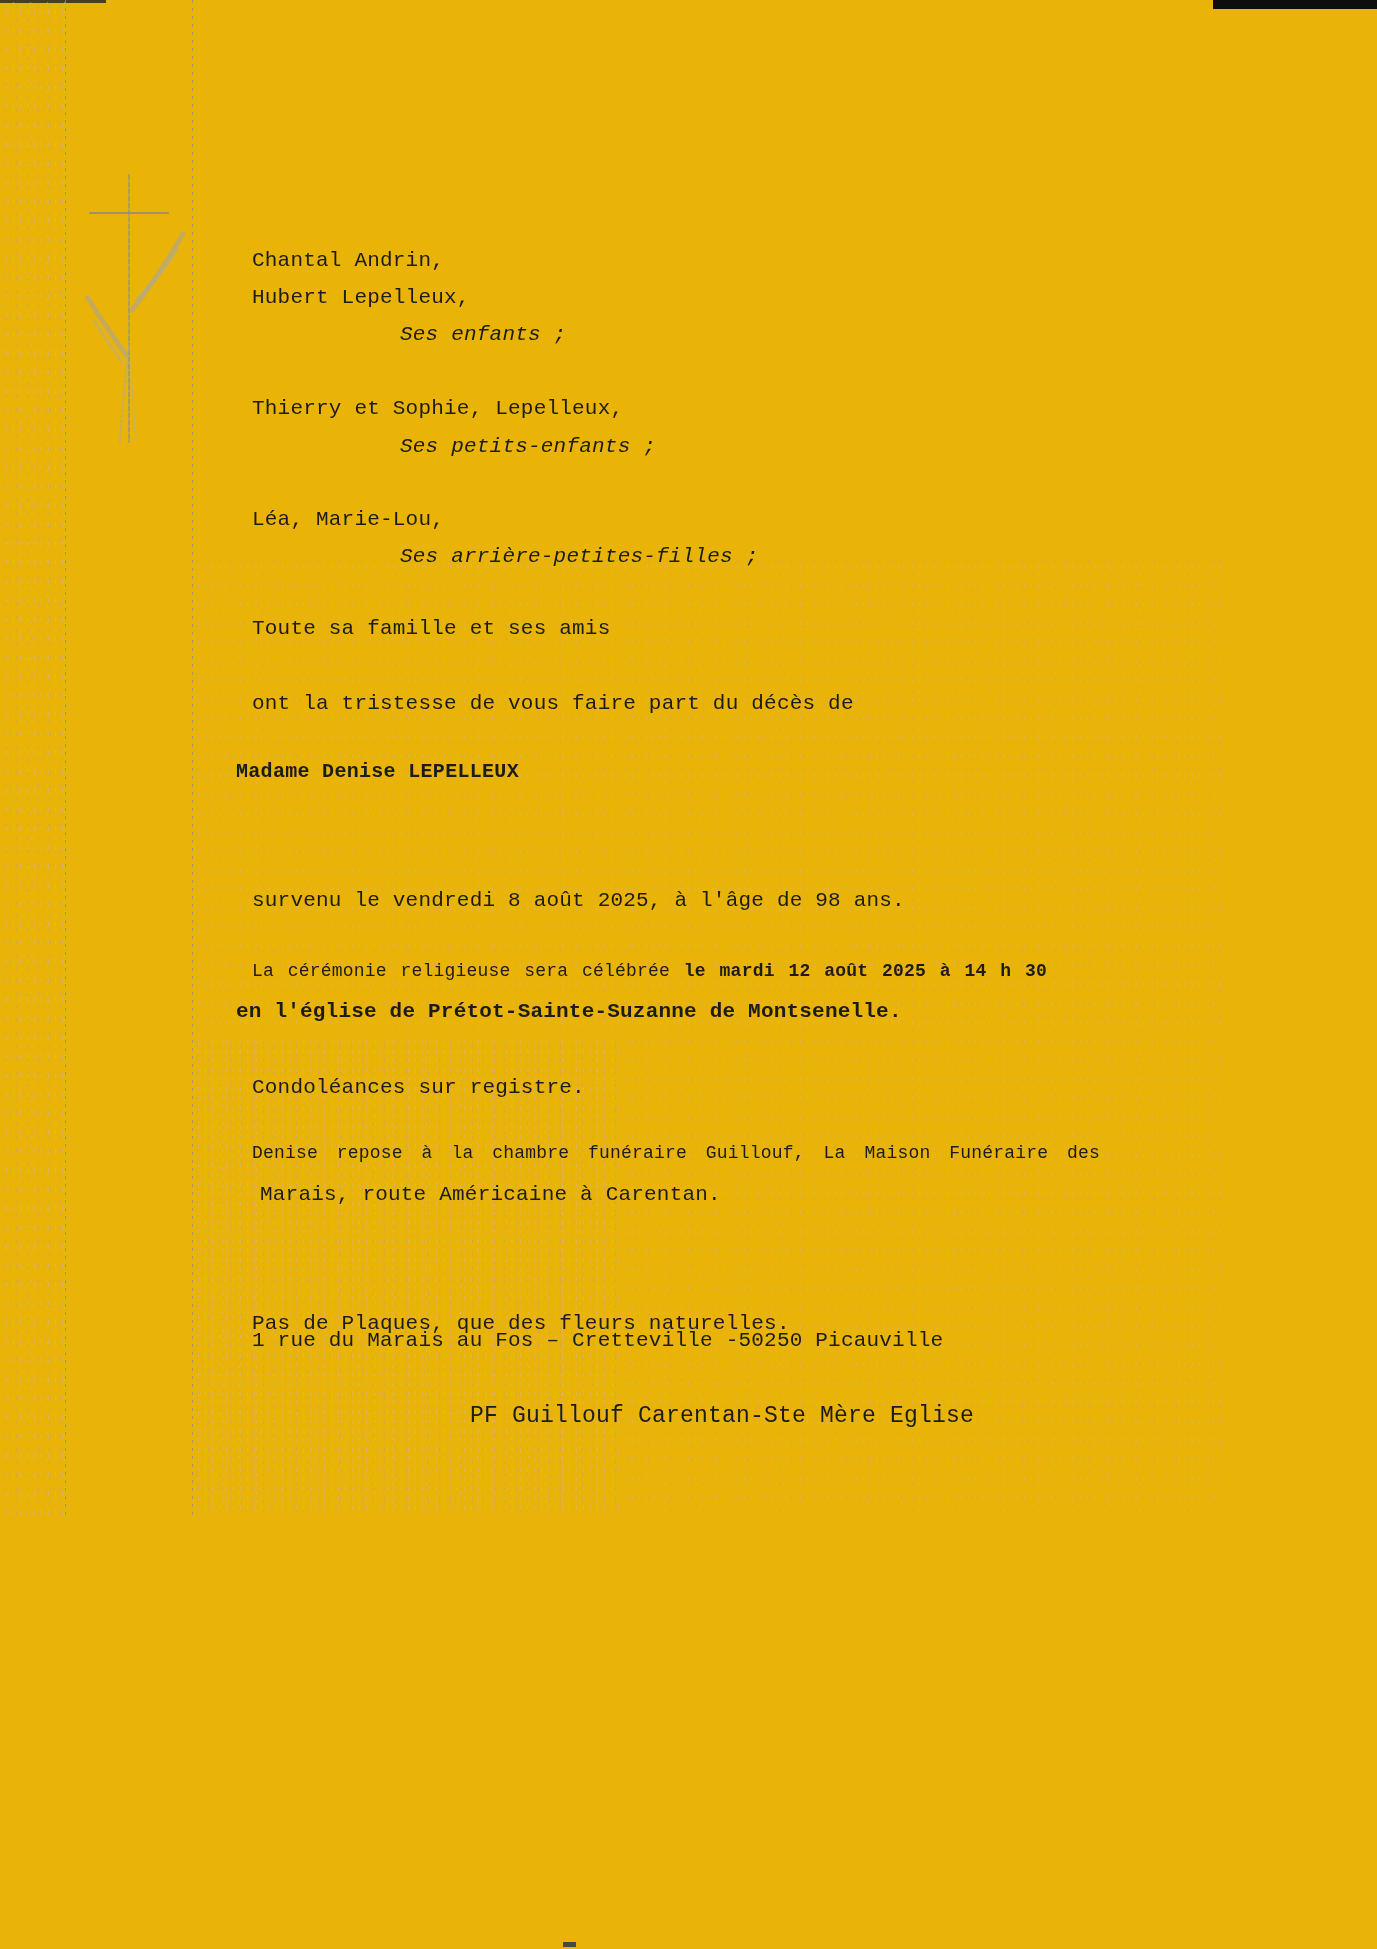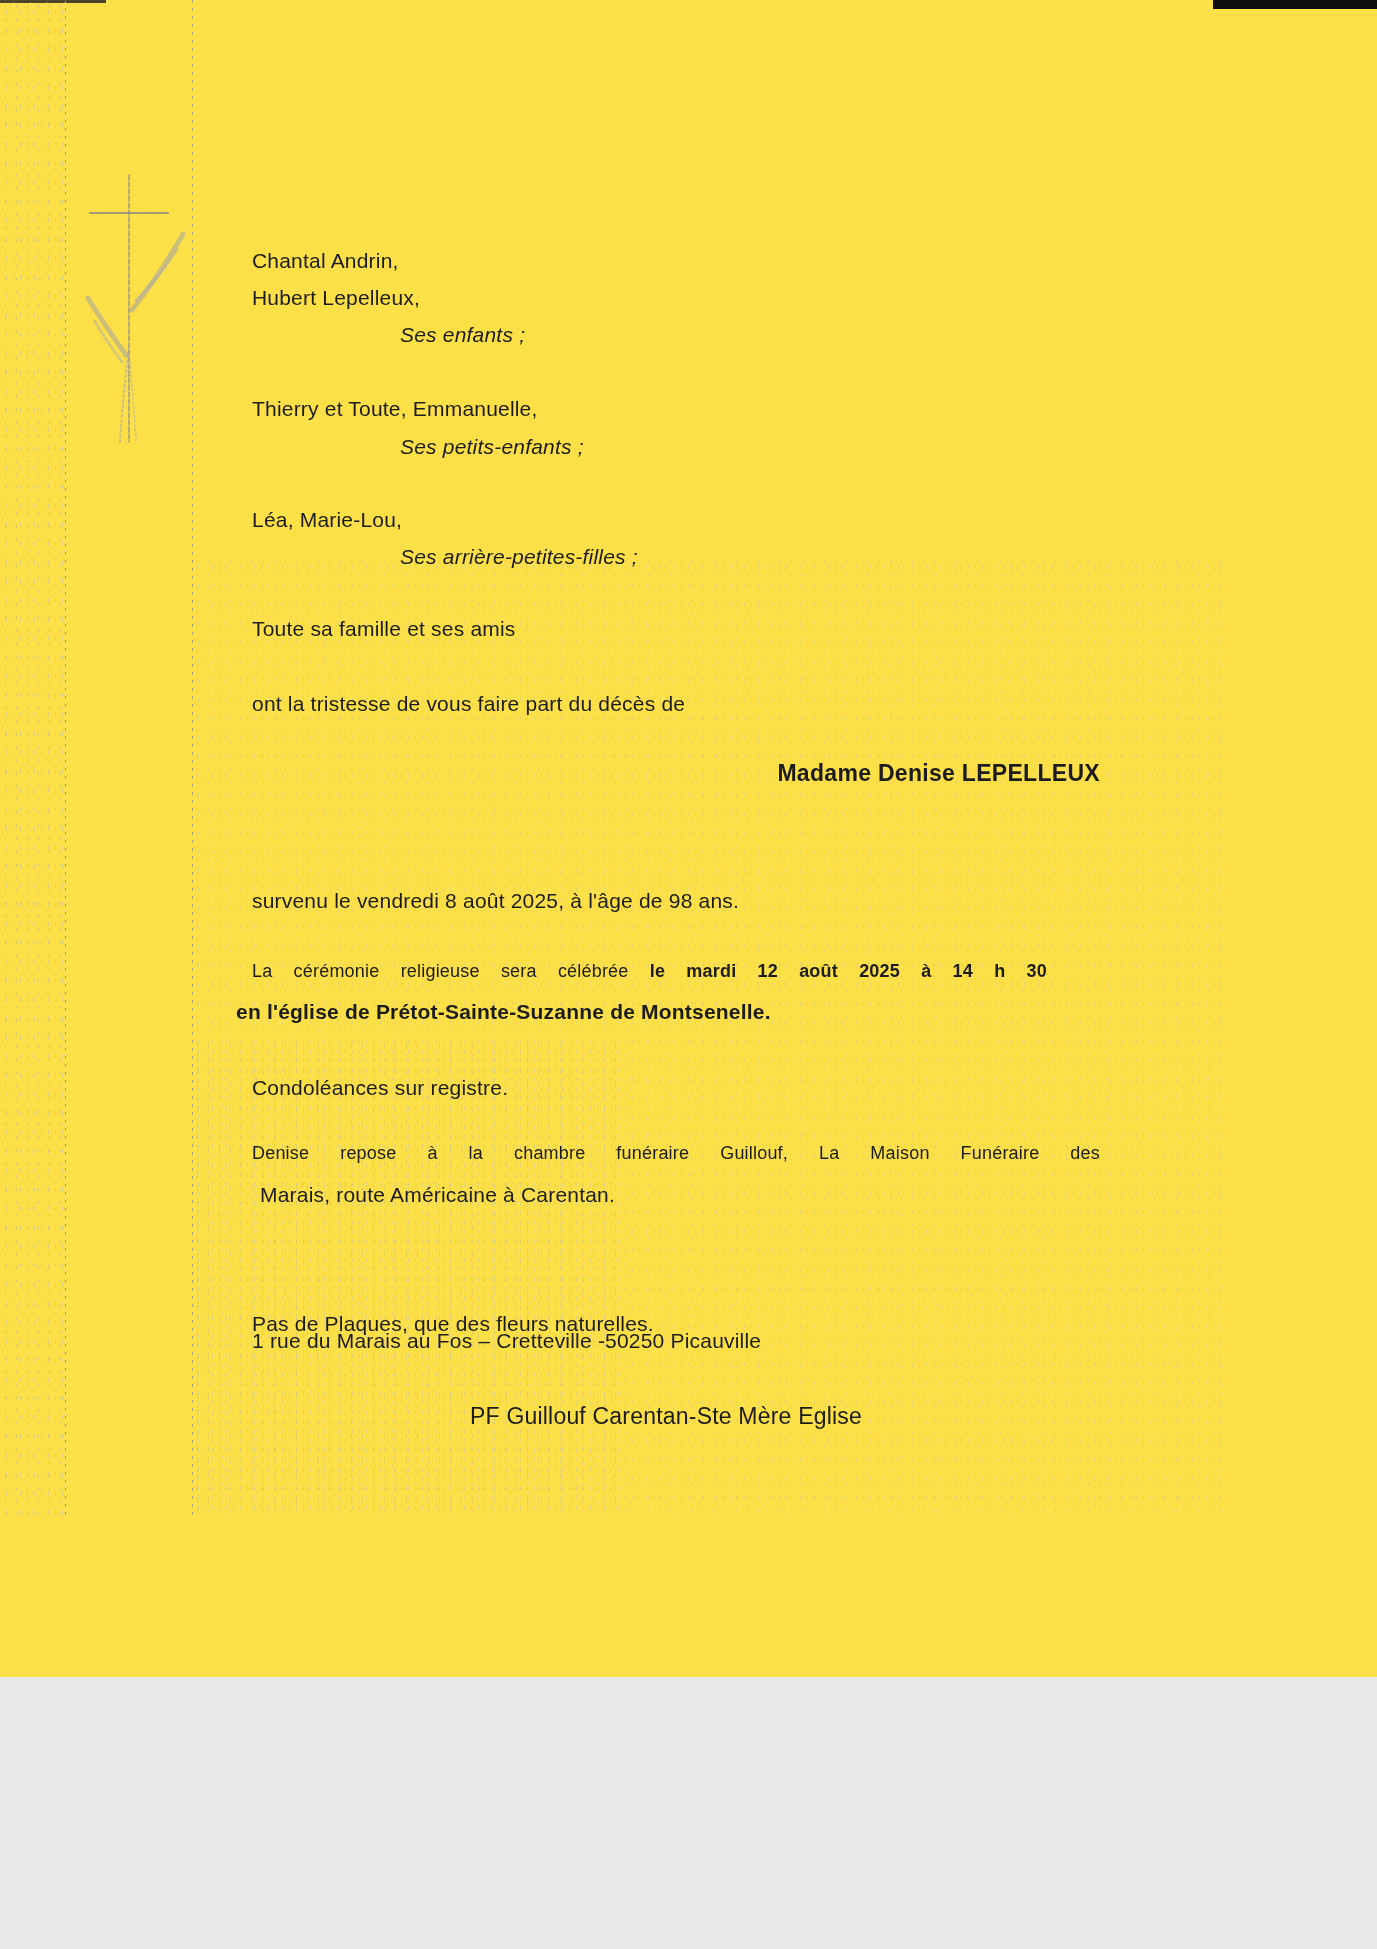--- a/index.html
+++ b/index.html
@@ -1,38 +1,38 @@
 <!DOCTYPE html>
 <html lang="fr"><head>
 <meta charset="utf-8">
 <style>
   html,body{margin:0;padding:0;background:#e8e8e8;}
   .page{
     position:relative;
-    width:1377px;height:1677px;
-    background:#fde047;
+    width:1377px;height:1949px;
+    background:#eab308;
     overflow:hidden;
-    font-family:Liberation Sans, sans-serif;
+    font-family:Liberation Mono, monospace;
     color:#1c1c1c;
   }
   .line{
     position:absolute;
     font-size:21px;
     line-height:1.25;
     white-space:nowrap;
     letter-spacing:0.2px;
   }
   .italic{font-style:italic;}
   .bold{font-weight:bold;}
   .title-line{
     position:absolute;
-    left:252px;width:848px;
-    text-align:right;
+    left:236px;width:848px;
+    text-align:left;
     font-weight:bold;
-    font-size:23px;
+    font-size:20px;
     letter-spacing:0.3px;
   }
   .justify-line{
     position:absolute;
     font-size:18px;
     letter-spacing:0.2px;
     text-align:justify;
     text-align-last:justify;
     white-space:normal;
   }
@@ -89,21 +89,21 @@
         <path d="M70,302 C72,265 76,235 79,205" stroke="#a8a8a8" stroke-width="2" stroke-dasharray="2 3" opacity="0.6"></path>
         <path d="M86,300 C84,270 82,245 80,220" stroke="#b2b2b2" stroke-width="2" stroke-dasharray="1.5 3" opacity="0.5"></path>
       </g>
     </svg>
   </div>
 
   <div class="line" style="left:252px;top:248px;">Chantal Andrin,</div>
   <div class="line" style="left:252px;top:285px;">Hubert Lepelleux,</div>
   <div class="line italic" style="left:400px;top:322px;">Ses enfants ;</div>
 
-  <div class="line" style="left:252px;top:396px;">Thierry et Toute, Emmanuelle,</div>
+  <div class="line" style="left:252px;top:396px;">Thierry et Sophie, Lepelleux,</div>
   <div class="line italic" style="left:400px;top:434px;">Ses petits-enfants ;</div>
 
   <div class="line" style="left:252px;top:507px;">Léa, Marie-Lou,</div>
   <div class="line italic" style="left:400px;top:544px;">Ses arrière-petites-filles ;</div>
 
   <div class="line" style="left:252px;top:616px;">Toute sa famille et ses amis</div>
   <div class="line" style="left:252px;top:691px;">ont la tristesse de vous faire part du décès de</div>
 
   <div class="title-line" style="top:760px;">Madame Denise LEPELLEUX</div>
 

